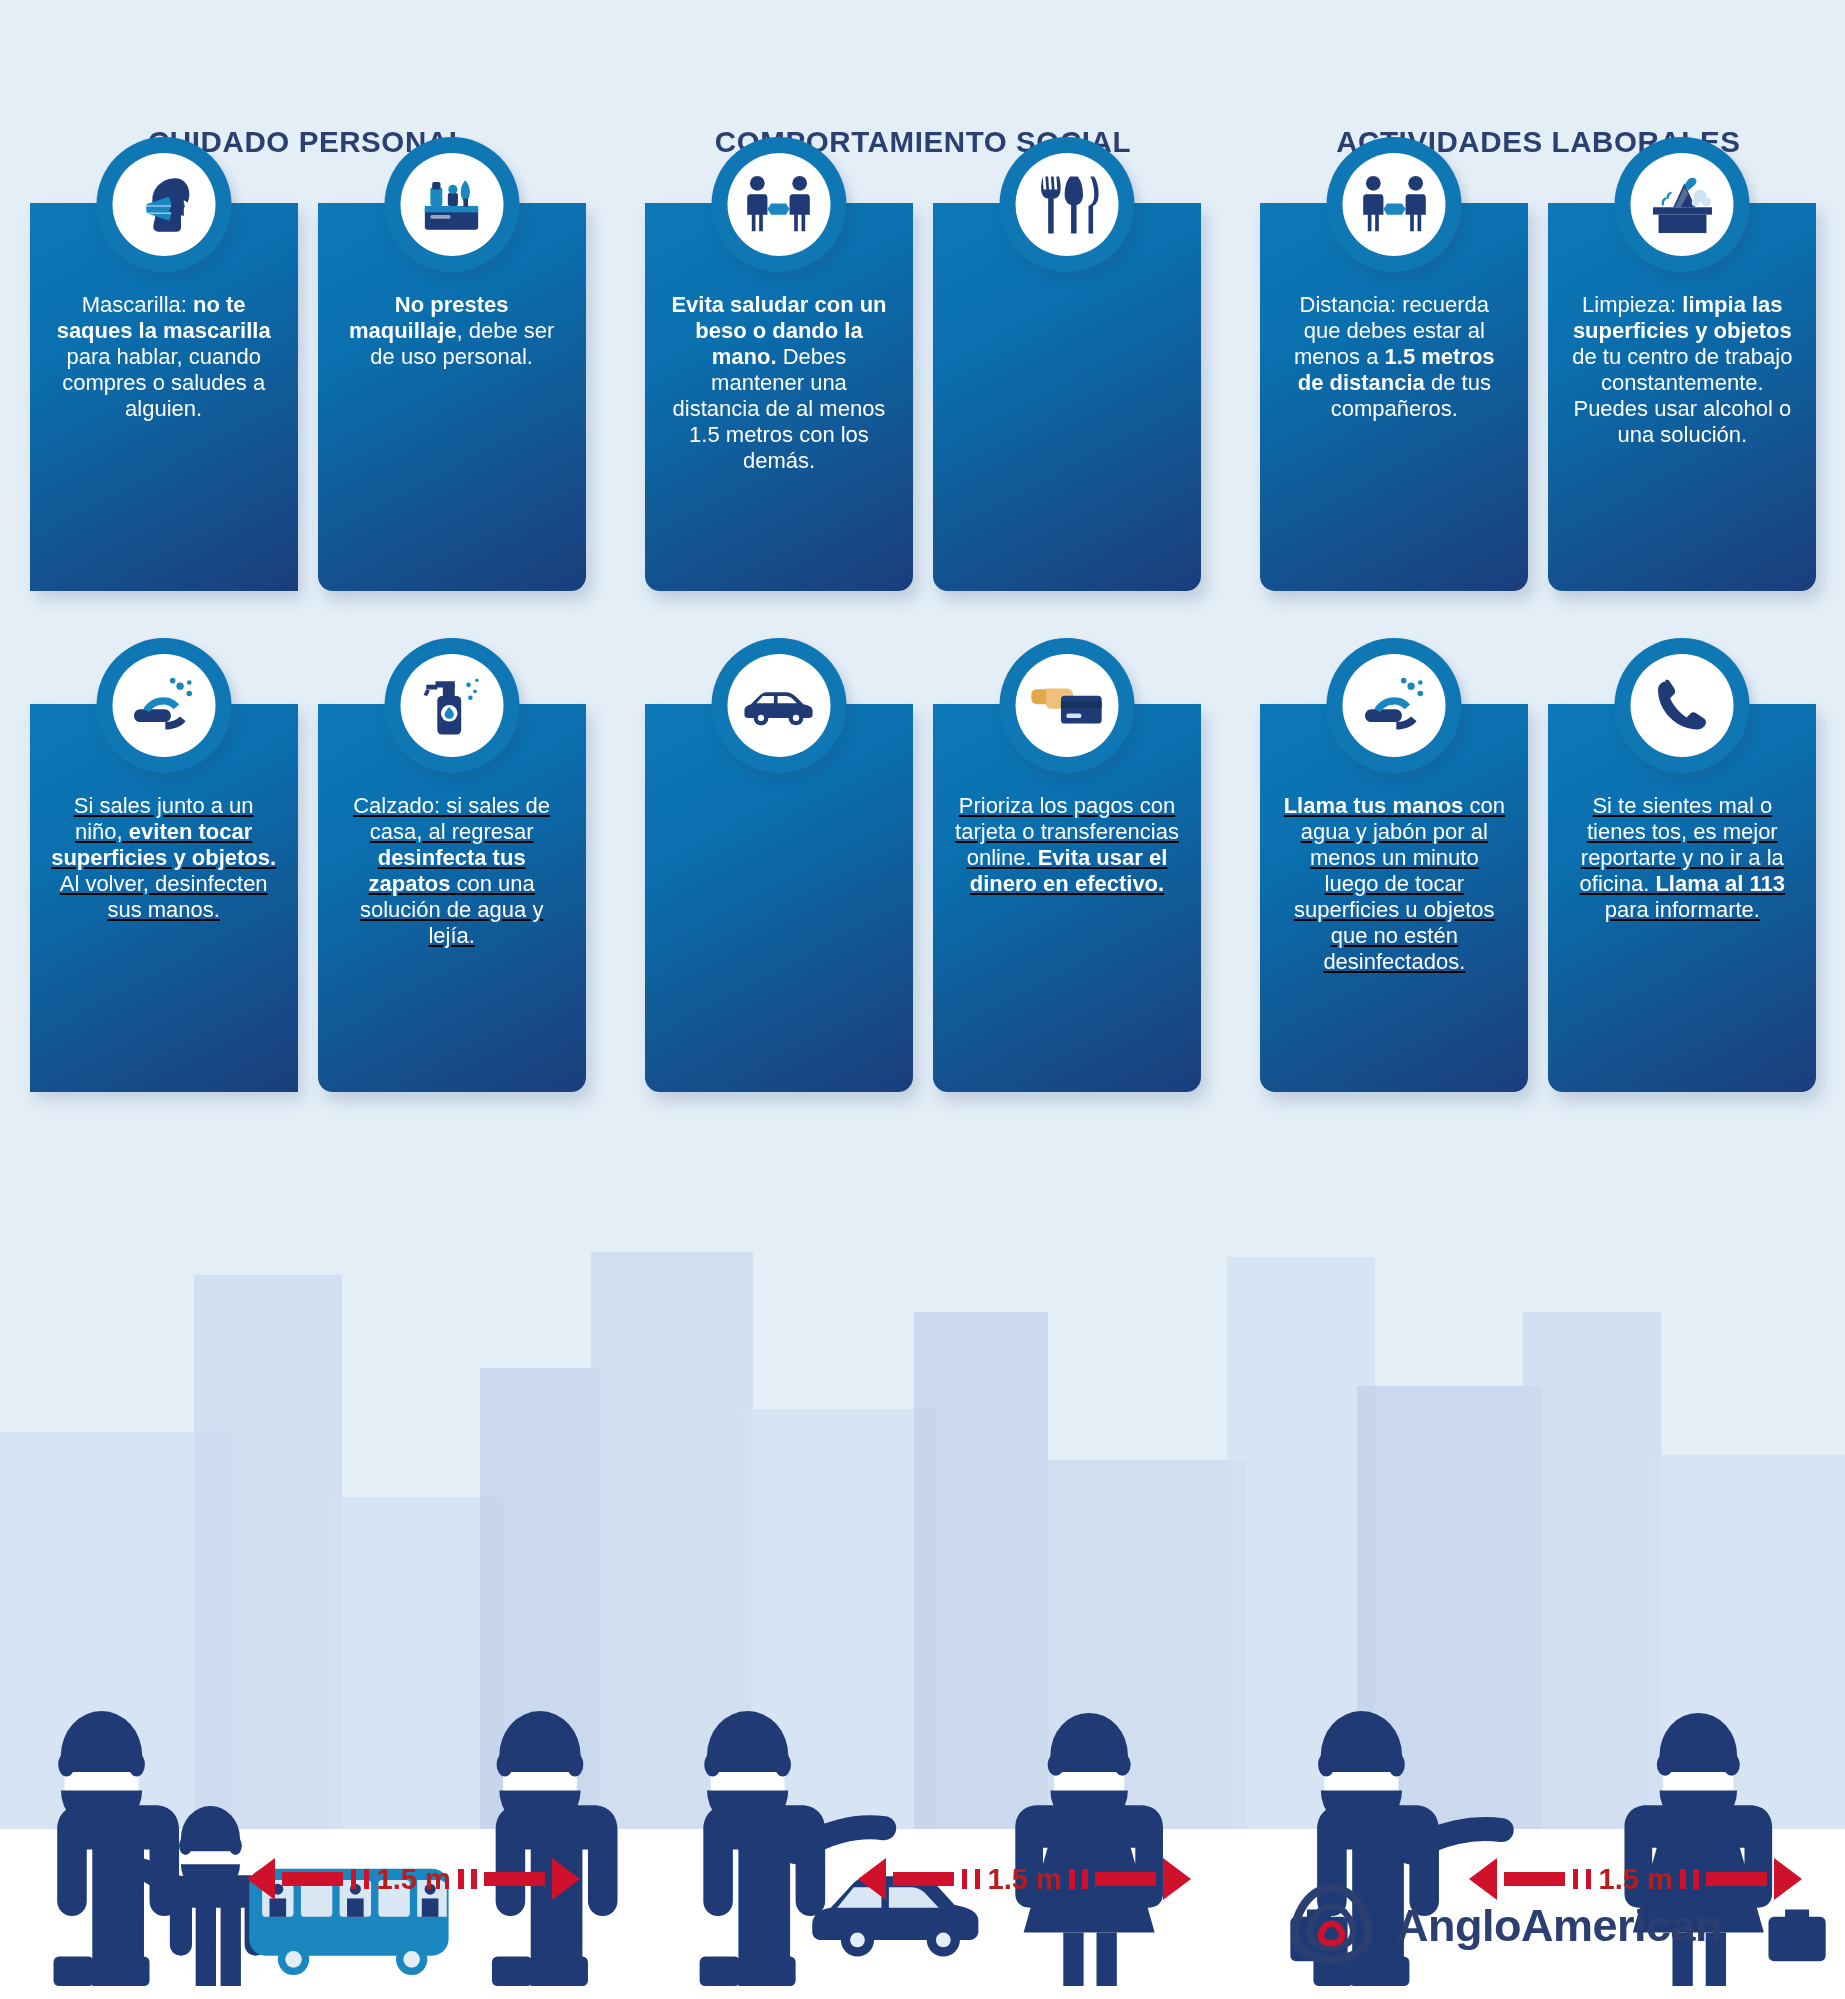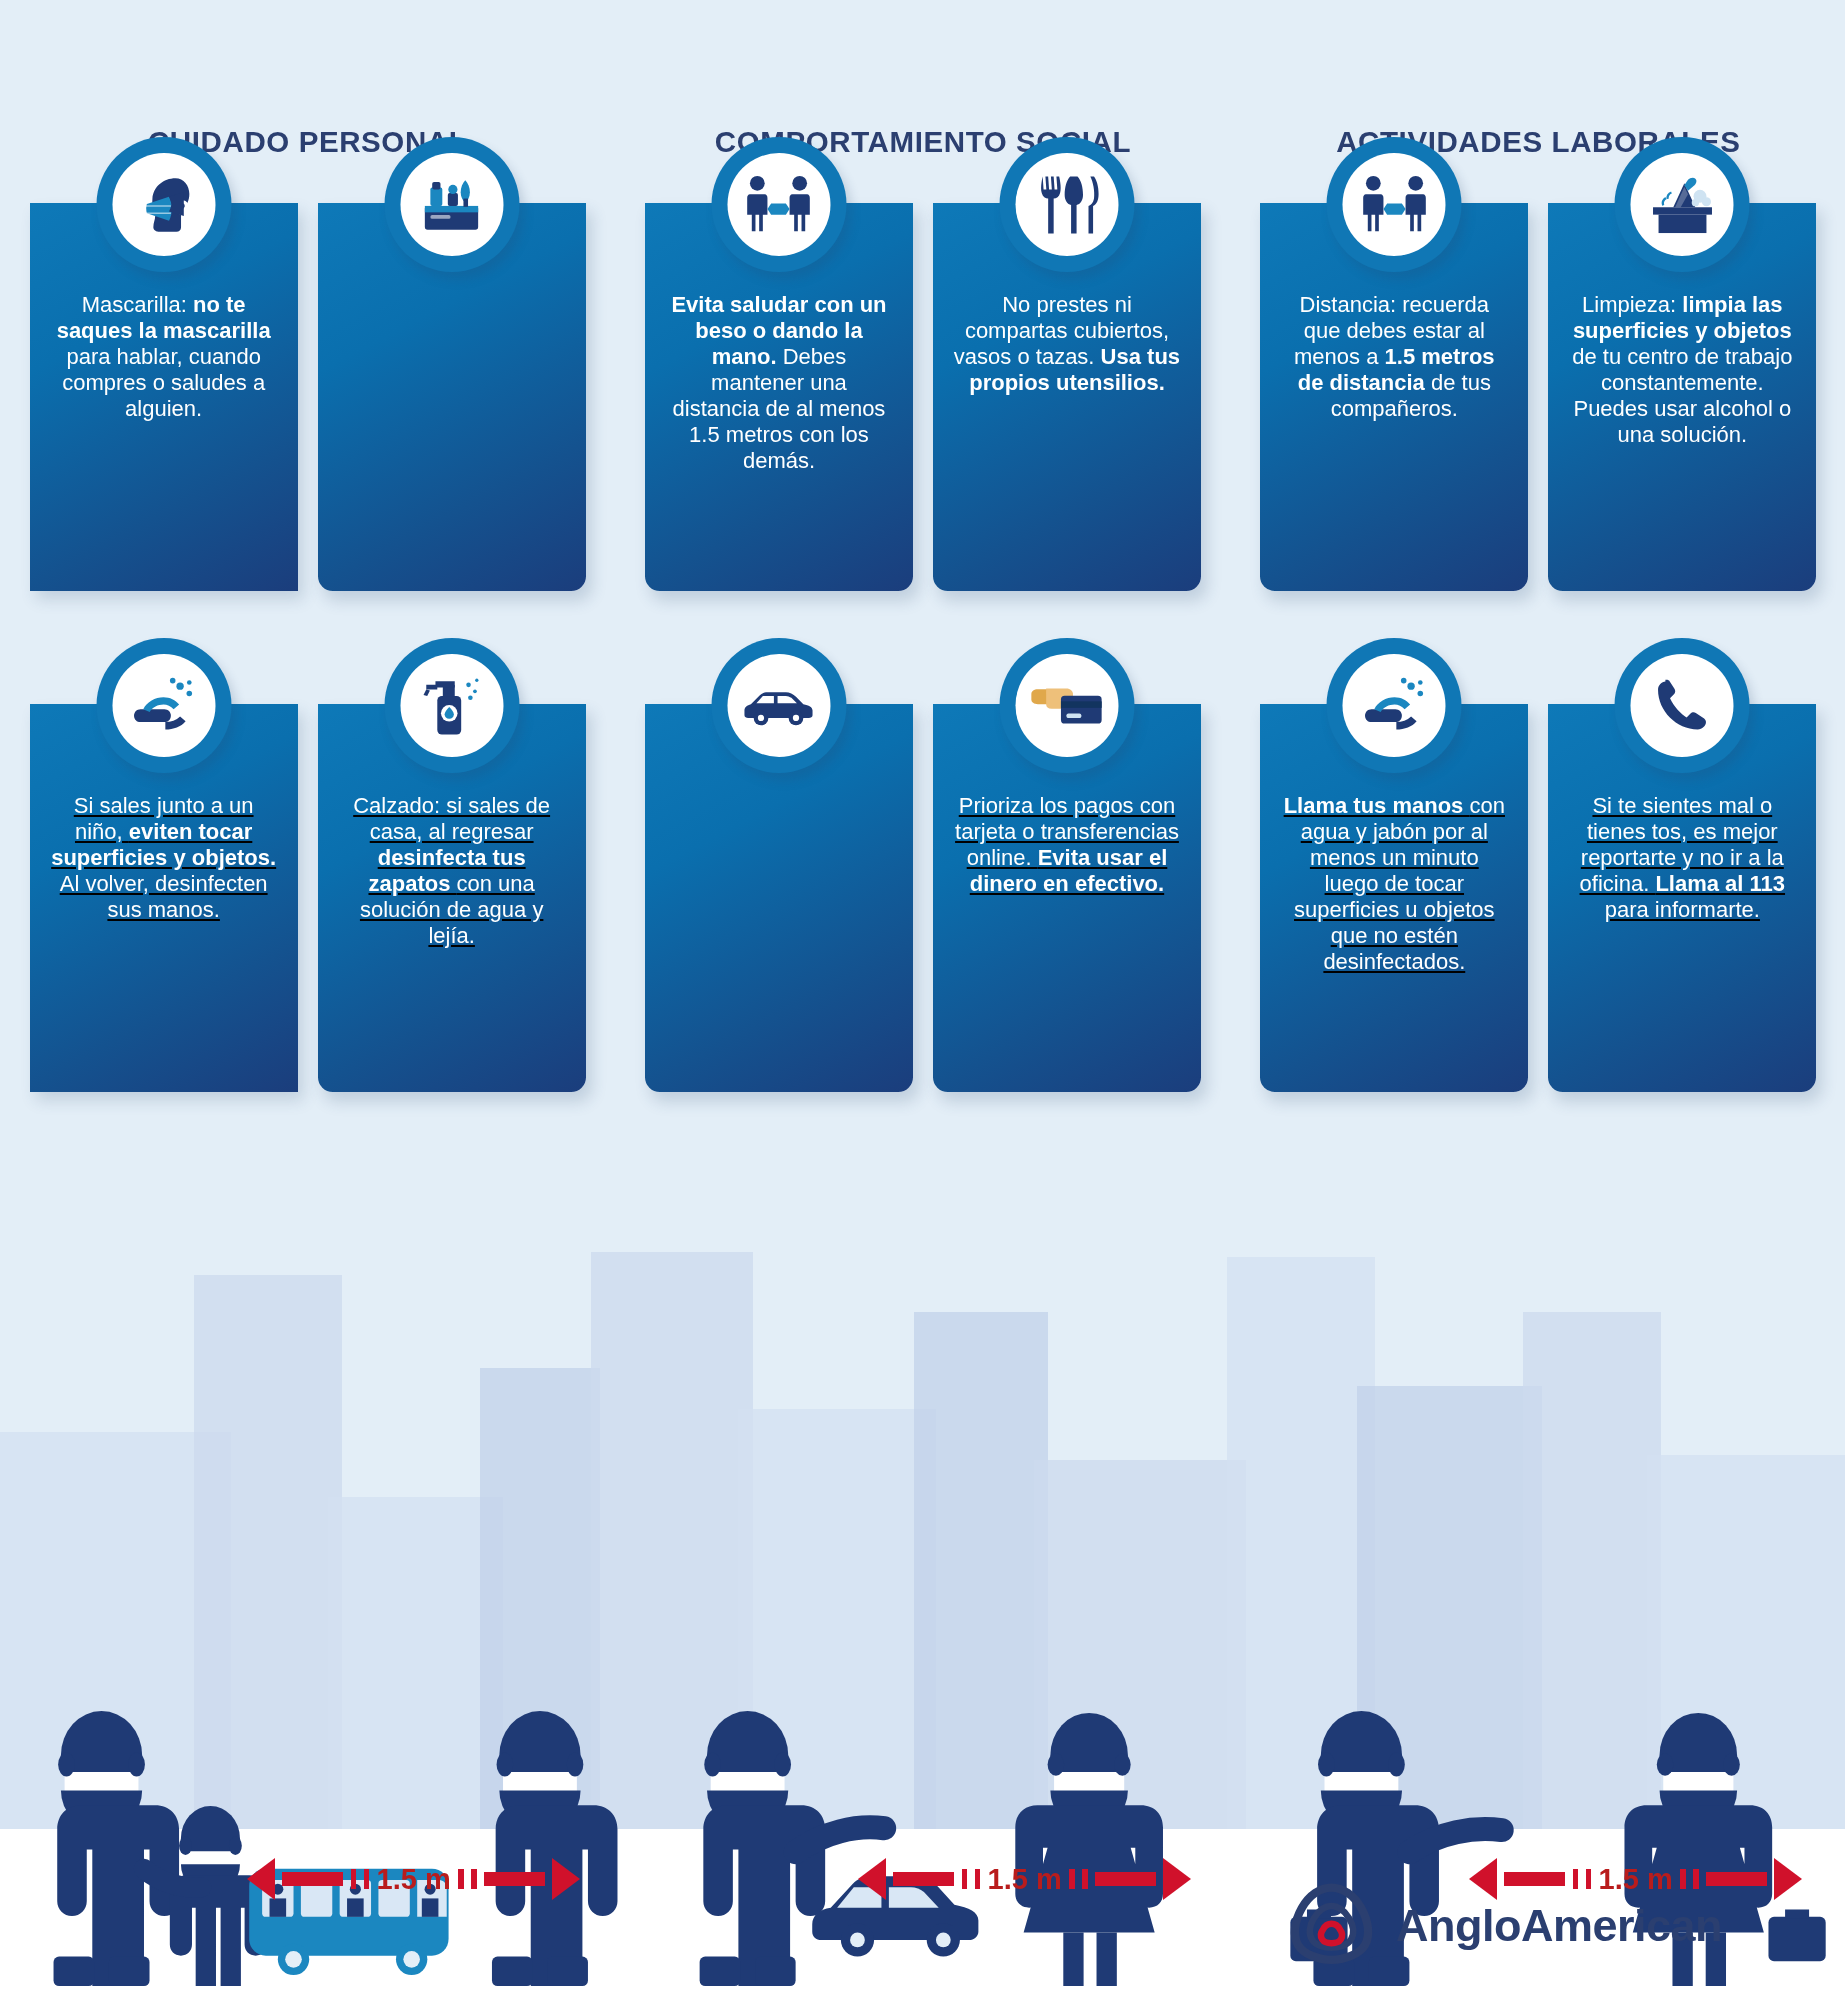--- a/index.html
+++ b/index.html
@@ -142,20 +142,21 @@
               <rect x="14" y="18" width="13" height="20" rx="2" fill="#1b87c0"></rect>
               <rect x="16" y="12" width="9" height="8" rx="2" fill="#1f3a75"></rect>
               <rect x="33" y="24" width="11" height="14" rx="2" fill="#1f3a75"></rect>
               <circle cx="38.5" cy="20" r="5" fill="#1b87c0"></circle>
               <path d="M52 10c3 3 5 8 5 13s-2 9-5 11c-3-2-5-6-5-11s2-10 5-13z" fill="#1b87c0"></path>
               <rect x="50" y="30" width="5" height="9" fill="#1f3a75"></rect>
               <rect x="14" y="48" width="22" height="4" rx="2" fill="#fff" opacity=".55"></rect>
             </svg>
           </div>
         </div>
+        <p><b>No prestes maquillaje</b><span>, debe ser de uso personal.</span></p>
       </div>
     </div>
 
     <div class="group">
 
       <div class="card tall2">
         <div class="badge">
           <div class="badge-inner">
             <svg width="70" height="65" viewBox="0 0 76 70">
               <circle cx="15" cy="12" r="8" fill="#1f3a75"></circle>
@@ -172,21 +173,20 @@
       <div class="card tall">
         <div class="badge">
           <div class="badge-inner">
             <svg width="66" height="68" viewBox="0 0 72 74">
               <path d="M10 6c0 0-3 12-1 18 1 4 4 6 7 6v38h6V30c3 0 6-2 7-6 2-6-1-18-1-18h-3l1 14h-3L22 6h-3l1 14h-3L16 6h-3l1 14h-3L10 6z" fill="#1f3a75"></path>
               <path d="M40 6c-4 4-6 12-6 20 0 6 3 10 7 11v31h6V37c4-1 7-5 7-11 0-8-2-16-6-20h-8z" fill="#1f3a75"></path>
               <path d="M62 6c3 6 5 16 4 24-1 5-3 7-6 8v30h5V38c4-2 6-6 6-13 0-8-2-15-5-19h-4z" fill="#1f3a75"></path>
             </svg>
           </div>
         </div>
-        <p><span>No prestes ni compartas cubiertos, vasos o tazas. </span><b>Usa tus propios utensilios.</b></p>
       </div>
     </div>
 
     <div class="group">
 
       <div class="card tall">
         <div class="badge">
           <div class="badge-inner">
             <svg width="70" height="65" viewBox="0 0 76 70">
               <circle cx="15" cy="12" r="8" fill="#1f3a75"></circle>

